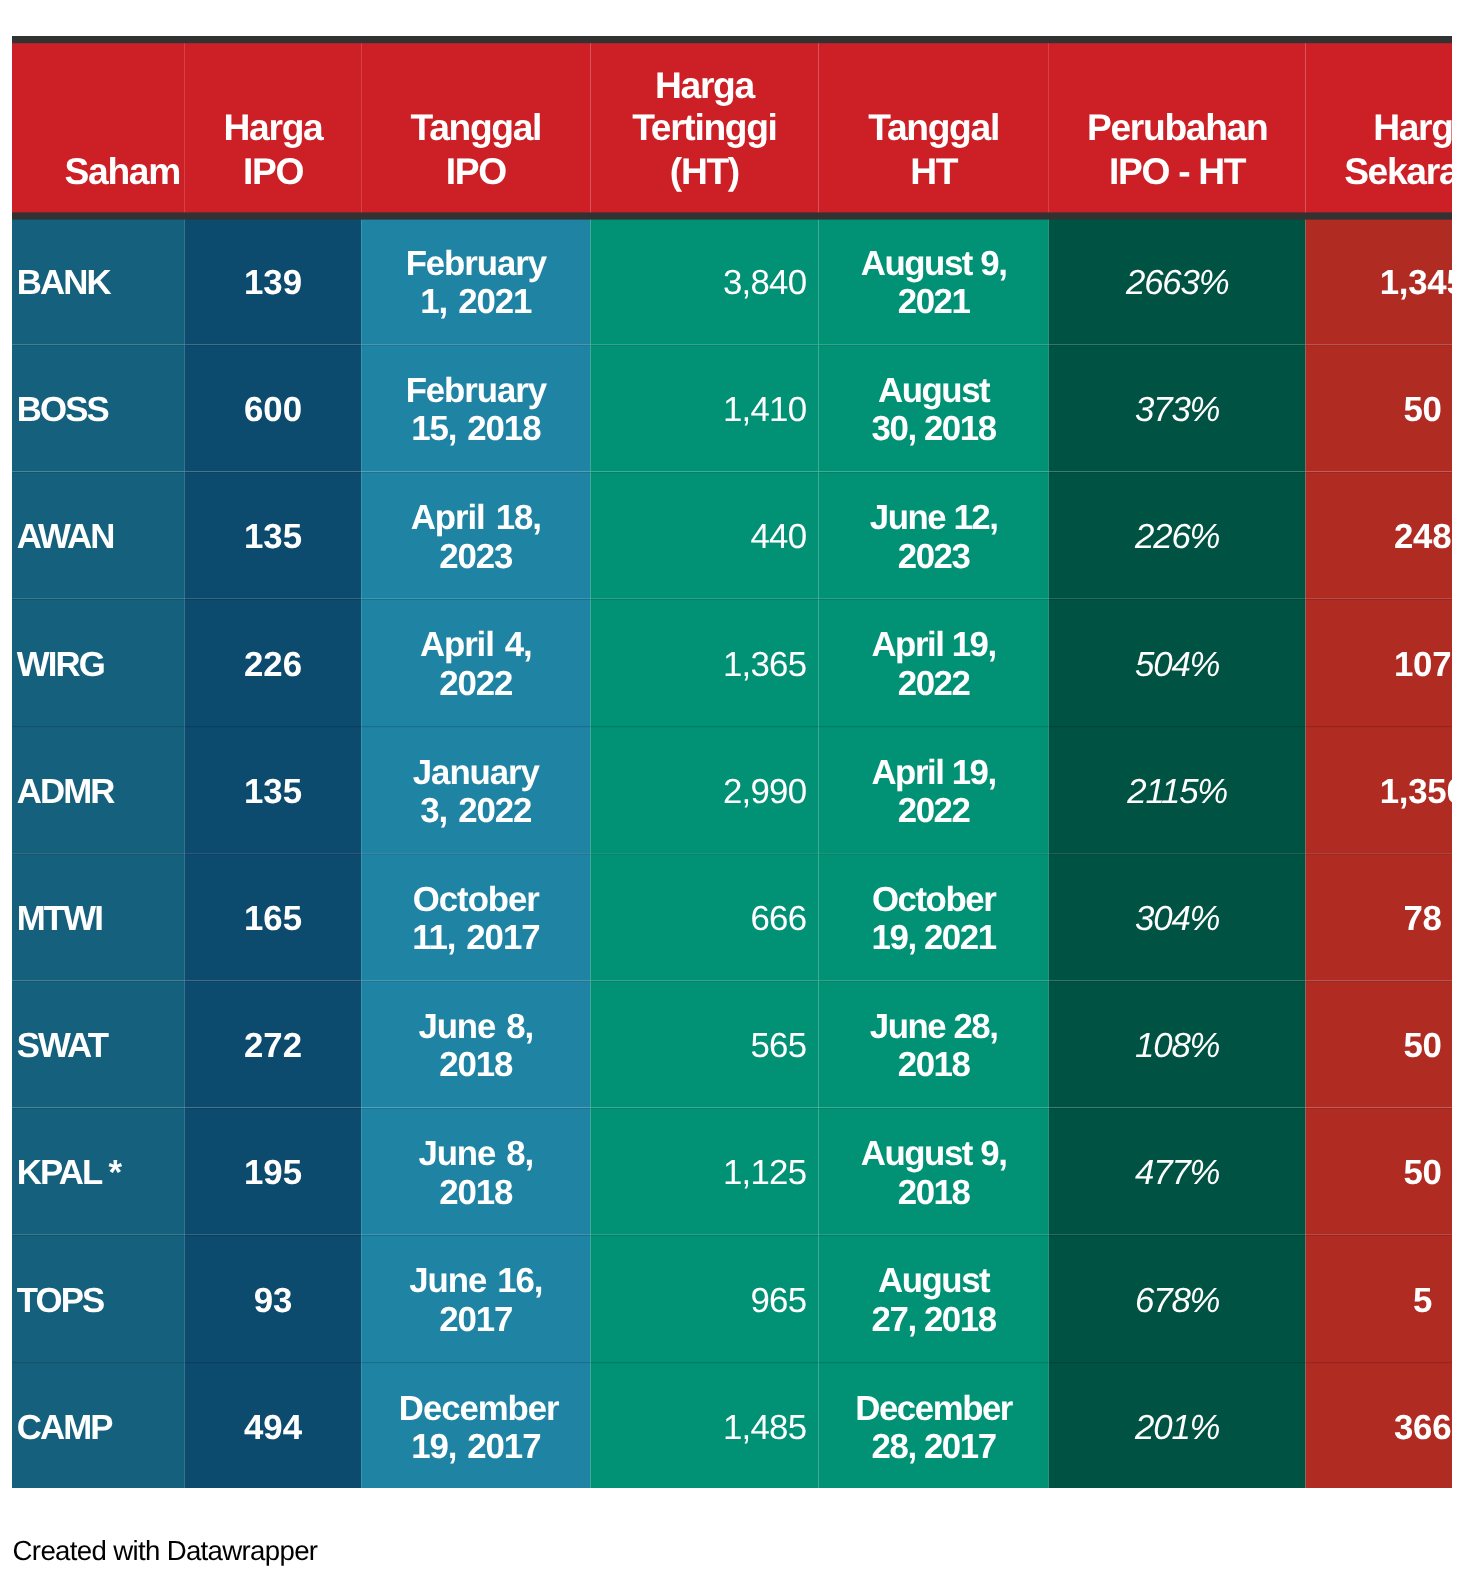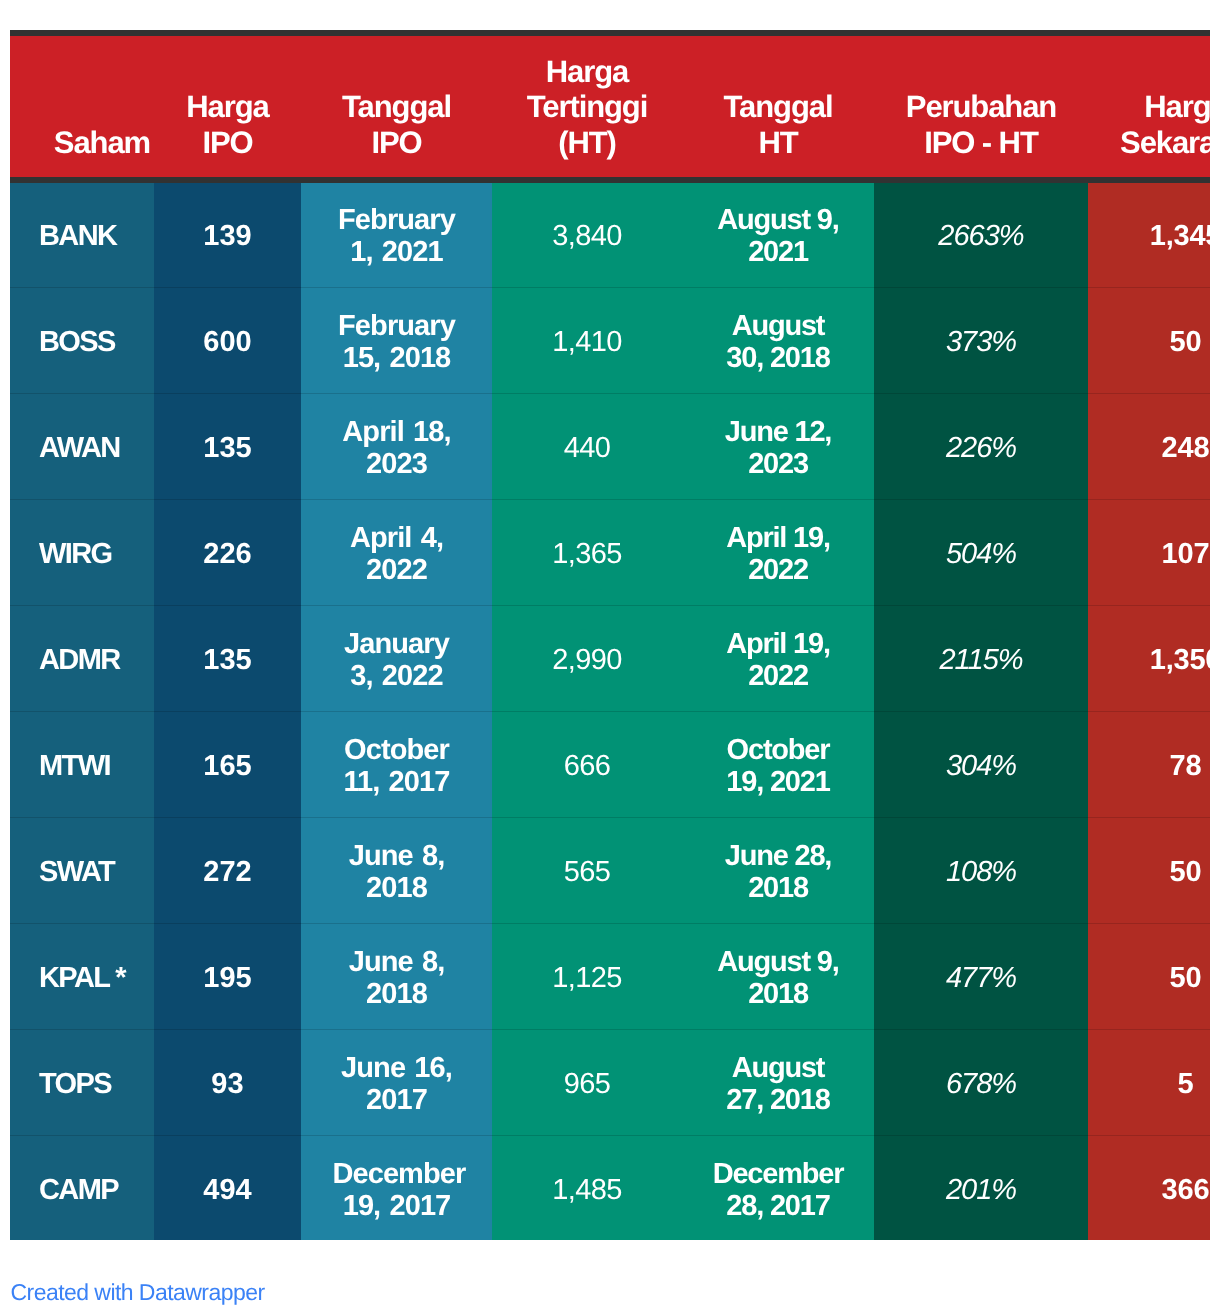--- a/index.html
+++ b/index.html
@@ -55,28 +55,28 @@
     font-size:29px;
     letter-spacing:-0.5px;
     line-height:32.5px;
     text-align:center;
     height:106px;
     padding:4px 10px 0 10px;
   }
   tbody tr td.c-saham {
     background:#15607c;
     text-align:left;
-    padding-left:29px;
+    padding-left:4px;
     padding-right:4px;
     font-weight:bold;
     letter-spacing:-1.6px;
   }
   tbody tr td.c-hipo { background:#0c4a6e; font-weight:bold; letter-spacing:0px; }
   tbody tr td.c-tipo { background:#1f83a3; font-weight:bold; letter-spacing:-0.9px; word-spacing:2px; padding:4px 31.4px 0 31.4px; }
-  tbody tr td.c-ht   { background:#019275; font-weight:normal; letter-spacing:-0.6px; }
+  tbody tr td.c-ht   { background:#019275; font-weight:normal; letter-spacing:-0.6px;text-align:right; }
   tbody tr td.c-tht  { background:#019275; font-weight:bold; letter-spacing:-1.2px; padding:4px 30px 0 30px; }
   tbody tr td.c-pct  { background:#005342; font-weight:normal; font-style:italic; letter-spacing:-1.0px; }
   tbody tr td.c-now  { background:#b02c23; font-weight:bold; letter-spacing:-0.2px; }
 
   tbody tr + tr td { box-shadow: inset 0 1px 0 0 rgba(0,0,0,0.14); }
 
   .bar {
     position:absolute;
     left:0; width:1200px; height:6px;
     background:#323232;
@@ -85,21 +85,21 @@
   .bar-top { top:0; }
   .bar-under-head { top:147px; }
 
   .credit {
     position:absolute;
     left:10.5px;
     top:1279px;
     font-size:23px;
     letter-spacing:-0.55px;
     line-height:26px;
-    color:#3b82f6;
+    color:#000000;
     white-space:nowrap;
   }
 </style>
 </head>
 <body>
 
 <div class="wrap">
   <div class="table-clip">
     <div class="bar bar-top"></div>
     <table class="dw">

